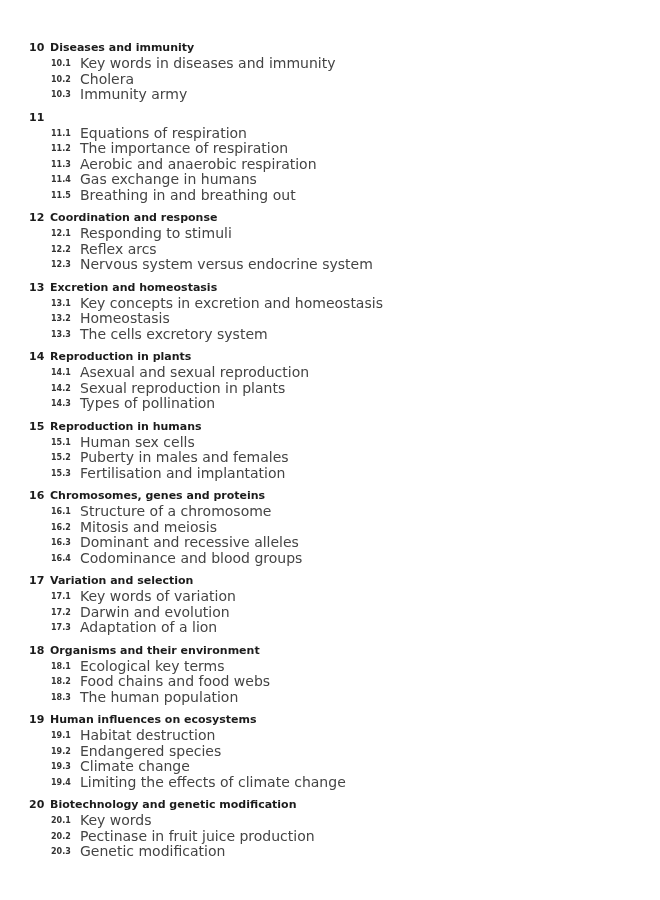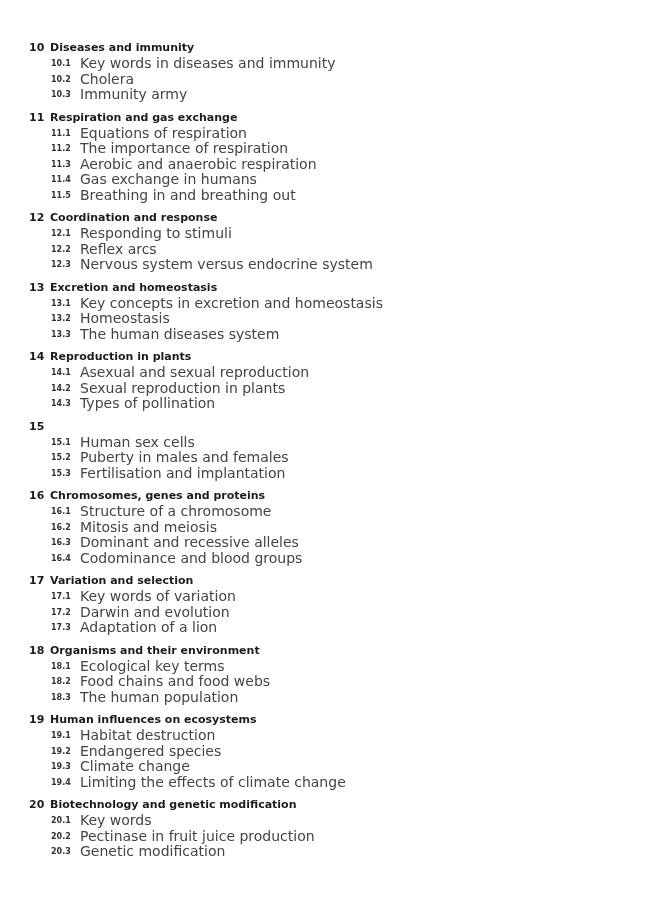--- a/index.html
+++ b/index.html
@@ -33,21 +33,20 @@
         </div>
         <div class="section">
           <span class="section-num">10.3</span>
           <span class="section-title">Immunity army</span>
         </div>
       </div>
     </div>
     <div class="chapter">
       <div class="chapter-heading">
         <span class="chapter-num">11</span>
-        <span class="chapter-title">Respiration and gas exchange</span>
       </div>
       <div class="sections">
         <div class="section">
           <span class="section-num">11.1</span>
           <span class="section-title">Equations of respiration</span>
         </div>
         <div class="section">
           <span class="section-num">11.2</span>
           <span class="section-title">The importance of respiration</span>
         </div>
@@ -94,21 +93,21 @@
         <div class="section">
           <span class="section-num">13.1</span>
           <span class="section-title">Key concepts in excretion and homeostasis</span>
         </div>
         <div class="section">
           <span class="section-num">13.2</span>
           <span class="section-title">Homeostasis</span>
         </div>
         <div class="section">
           <span class="section-num">13.3</span>
-          <span class="section-title">The human diseases system</span>
+          <span class="section-title">The cells excretory system</span>
         </div>
       </div>
     </div>
     <div class="chapter">
       <div class="chapter-heading">
         <span class="chapter-num">14</span>
         <span class="chapter-title">Reproduction in plants</span>
       </div>
       <div class="sections">
         <div class="section">
@@ -121,20 +120,21 @@
         </div>
         <div class="section">
           <span class="section-num">14.3</span>
           <span class="section-title">Types of pollination</span>
         </div>
       </div>
     </div>
     <div class="chapter">
       <div class="chapter-heading">
         <span class="chapter-num">15</span>
+        <span class="chapter-title">Reproduction in humans</span>
       </div>
       <div class="sections">
         <div class="section">
           <span class="section-num">15.1</span>
           <span class="section-title">Human sex cells</span>
         </div>
         <div class="section">
           <span class="section-num">15.2</span>
           <span class="section-title">Puberty in males and females</span>
         </div>

